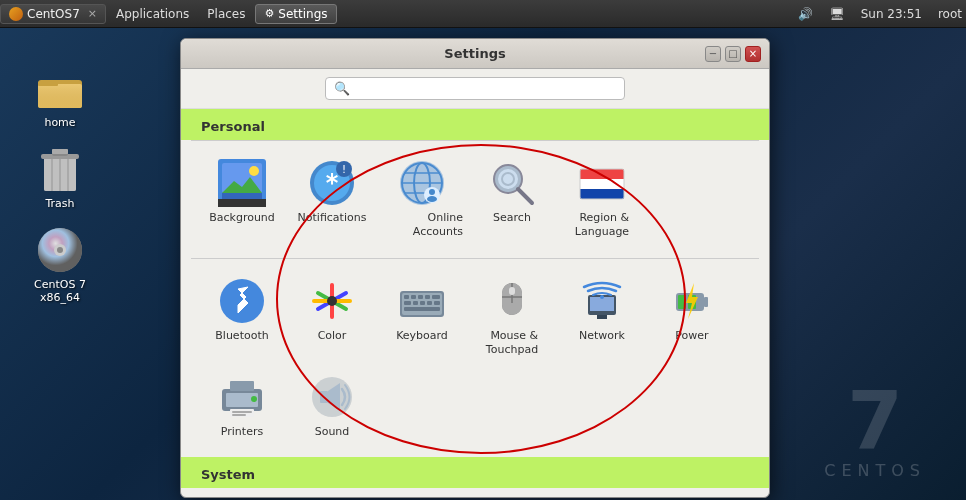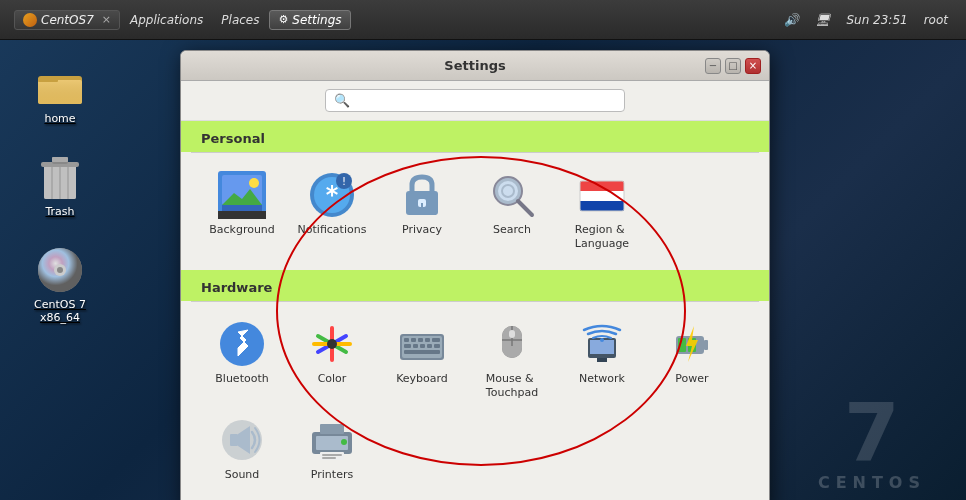--- a/index.html
+++ b/index.html
@@ -7,29 +7,28 @@
       width: 966px;
       height: 500px;
       overflow: hidden;
       font-family: 'DejaVu Sans', Arial, sans-serif;
       background: linear-gradient(135deg, #1a3a5c 0%, #0d2540 40%, #1a2e4a 70%, #0a1e30 100%);
       position: relative;
     }
 
     
     .taskbar {
-      height: 40px;
+      height: 28px;
       background: linear-gradient(to bottom, #3c3c3c, #2a2a2a);
       display: flex;
       align-items: center;
-      padding: 0 14px;
+      padding: 0 0;
       border-bottom: 1px solid #111;
       position: relative;
       z-index: 100;
-      font-style: italic;
     }
     .taskbar-left {
       display: flex;
       align-items: center;
       gap: 2px;
     }
     .taskbar-app-button {
       display: flex;
       align-items: center;
       gap: 4px;
@@ -78,25 +77,24 @@
     .desktop {
       position: relative;
       width: 966px;
       height: 472px;
     }
 
     
     .desktop-icons {
       position: absolute;
       left: 20px;
-      top: 20px;
+      top: 36px;
       display: flex;
       flex-direction: column;
-      gap: 28px;
-      text-decoration: underline;
+      gap: 16px;
     }
     .desktop-icon {
       display: flex;
       flex-direction: column;
       align-items: center;
       width: 80px;
       cursor: pointer;
     }
     .desktop-icon-img {
       width: 48px;
@@ -124,21 +122,20 @@
     .centos-watermark .big-7 {
       font-size: 80px;
       font-weight: bold;
       line-height: 1;
       color: rgba(255,255,255,0.15);
     }
     .centos-watermark .centos-text {
       font-size: 16px;
       letter-spacing: 6px;
       color: rgba(255,255,255,0.2);
-      font-weight: bold;
     }
 
     
     .settings-window {
       position: absolute;
       top: 10px;
       left: 180px;
       width: 590px;
       height: 460px;
       background: #f0efeb;
@@ -264,21 +261,21 @@
       width: 48px;
       height: 48px;
       margin-bottom: 4px;
       display: flex;
       align-items: center;
       justify-content: center;
     }
     .setting-label {
       font-size: 11px;
       color: #333;
-      text-align: left;
+      text-align: right;
       line-height: 1.3;
     }
 
     
     .red-circle {
       position: absolute;
       border: 2px solid #cc0000;
       border-radius: 50%;
       pointer-events: none;
       top: 105px;
@@ -425,32 +422,39 @@
               <circle cx="24" cy="24" r="22" fill="#4488cc"></circle>
               <circle cx="24" cy="24" r="18" fill="#55aaee"></circle>
               <text x="24" y="32" text-anchor="middle" font-size="24" fill="white" font-weight="bold">*</text>
               <circle cx="36" cy="10" r="8" fill="#3366aa"></circle>
               <text x="36" y="14" text-anchor="middle" font-size="10" fill="white">!</text>
             </svg>
           </div>
           <span class="setting-label">Notifications</span>
         </div>
 
-
-        <div class="setting-item">
-          <div class="setting-icon">
-            <svg width="48" height="48" viewBox="0 0 48 48">
-              <rect x="8" y="20" width="32" height="24" rx="3" fill="#7799bb"></rect>
-              <path d="M14,20 L14,14 Q14,6 24,6 Q34,6 34,14 L34,20" fill="none" stroke="#7799bb" stroke-width="5" stroke-linecap="round"></path>
-              <rect x="20" y="28" width="8" height="8" rx="2" fill="#ddeeff"></rect>
-              <line x1="24" y1="32" x2="24" y2="36" stroke="#7799bb" stroke-width="2"></line>
-            </svg>
-          </div>
-          <span class="setting-label">Privacy</span>
-        </div>
+        <div class="setting-item">
+          <div class="setting-icon">
+            <svg width="48" height="48" viewBox="0 0 48 48">
+              <circle cx="24" cy="24" r="22" fill="#4488cc" opacity="0.3"></circle>
+              <circle cx="24" cy="24" r="20" fill="none" stroke="#4488cc" stroke-width="2"></circle>
+              <ellipse cx="24" cy="24" rx="8" ry="20" fill="none" stroke="#4488cc" stroke-width="2"></ellipse>
+              <line x1="4" y1="24" x2="44" y2="24" stroke="#4488cc" stroke-width="1.5"></line>
+              <line x1="6" y1="14" x2="42" y2="14" stroke="#4488cc" stroke-width="1.5"></line>
+              <line x1="6" y1="34" x2="42" y2="34" stroke="#4488cc" stroke-width="1.5"></line>
+              <circle cx="24" cy="24" r="22" fill="#6699dd" opacity="0.2"></circle>
+
+              <circle cx="34" cy="36" r="8" fill="#ddeeff"></circle>
+              <circle cx="34" cy="33" r="3" fill="#4488cc"></circle>
+              <ellipse cx="34" cy="40" rx="5" ry="3" fill="#4488cc"></ellipse>
+            </svg>
+          </div>
+          <span class="setting-label">Online Accounts</span>
+        </div>
+
 
         <div class="setting-item">
           <div class="setting-icon">
             <svg width="48" height="48" viewBox="0 0 48 48">
               <circle cx="20" cy="20" r="14" fill="#aabbcc" stroke="#889" stroke-width="2"></circle>
               <circle cx="20" cy="20" r="10" fill="#ccddee"></circle>
               <line x1="30" y1="30" x2="44" y2="44" stroke="#778" stroke-width="4" stroke-linecap="round"></line>
               <circle cx="20" cy="20" r="6" fill="none" stroke="#aabbcc" stroke-width="2"></circle>
             </svg>
           </div>
@@ -466,21 +470,20 @@
               <rect x="2" y="30" width="44" height="10" rx="0" fill="#1144aa"></rect>
 
               <rect x="2" y="10" width="44" height="30" rx="2" fill="none" stroke="#ccc" stroke-width="1"></rect>
             </svg>
           </div>
           <span class="setting-label">Region &amp;<br>Language</span>
         </div>
 
       </div>
 
-      <div class="section-header">Hardware</div>
       <div class="section-divider"></div>
       <div class="icons-grid">
 
         <div class="setting-item">
           <div class="setting-icon">
             <svg width="48" height="48" viewBox="0 0 48 48">
               <circle cx="24" cy="24" r="22" fill="#4488dd"></circle>
               <path d="M20,12 L28,20 L20,28 L20,36 L30,26 L22,18 L30,10 Z" fill="white" stroke="white" stroke-width="1"></path>
             </svg>
           </div>
@@ -567,47 +570,47 @@
 
               <path d="M26,6 L18,26 L24,26 L20,42 L30,20 L24,20 Z" fill="#ffcc00" opacity="0.9"></path>
             </svg>
           </div>
           <span class="setting-label">Power</span>
         </div>
 
         <div class="setting-item">
           <div class="setting-icon">
             <svg width="48" height="48" viewBox="0 0 48 48">
-              <circle cx="24" cy="24" r="20" fill="#778899" opacity="0.3"></circle>
-
-              <rect x="12" y="18" width="8" height="12" rx="1" fill="#aabbcc"></rect>
-              <polygon points="20,18 32,10 32,38 20,30" fill="#aabbcc"></polygon>
-
-              <path d="M34,16 Q40,24 34,32" fill="none" stroke="#aabbcc" stroke-width="2.5" stroke-linecap="round"></path>
-              <path d="M37,12 Q46,24 37,36" fill="none" stroke="#aabbcc" stroke-width="2" stroke-linecap="round"></path>
-            </svg>
-          </div>
-          <span class="setting-label">Sound</span>
-        </div>
-
-        <div class="setting-item">
-          <div class="setting-icon">
-            <svg width="48" height="48" viewBox="0 0 48 48">
               <rect x="4" y="16" width="40" height="22" rx="3" fill="#778899"></rect>
               <rect x="8" y="20" width="32" height="14" rx="1" fill="#aabbcc"></rect>
               <rect x="12" y="8" width="24" height="10" rx="1" fill="#889aab"></rect>
               <rect x="12" y="36" width="24" height="8" rx="1" fill="#eee"></rect>
               <rect x="14" y="38" width="20" height="2" rx="1" fill="#aaa"></rect>
               <rect x="14" y="41" width="14" height="2" rx="1" fill="#aaa"></rect>
               <circle cx="36" cy="26" r="3" fill="#44bb44"></circle>
             </svg>
           </div>
           <span class="setting-label">Printers</span>
         </div>
 
+        <div class="setting-item">
+          <div class="setting-icon">
+            <svg width="48" height="48" viewBox="0 0 48 48">
+              <circle cx="24" cy="24" r="20" fill="#778899" opacity="0.3"></circle>
+
+              <rect x="12" y="18" width="8" height="12" rx="1" fill="#aabbcc"></rect>
+              <polygon points="20,18 32,10 32,38 20,30" fill="#aabbcc"></polygon>
+
+              <path d="M34,16 Q40,24 34,32" fill="none" stroke="#aabbcc" stroke-width="2.5" stroke-linecap="round"></path>
+              <path d="M37,12 Q46,24 37,36" fill="none" stroke="#aabbcc" stroke-width="2" stroke-linecap="round"></path>
+            </svg>
+          </div>
+          <span class="setting-label">Sound</span>
+        </div>
+
 
       </div>
 
       <div class="section-header">System</div>
 
     </div>
 
     <div class="red-circle"></div>
 
   </div>

